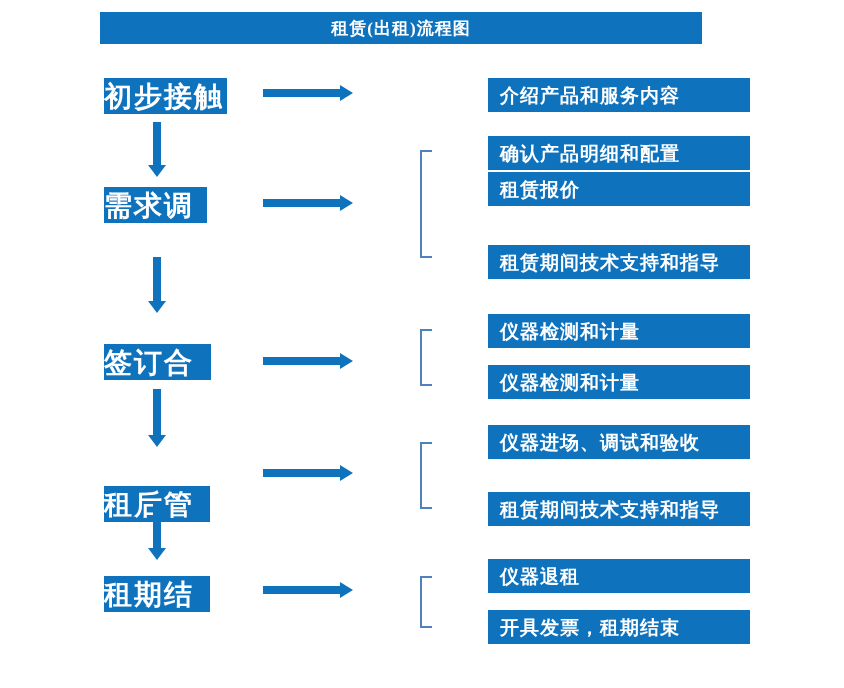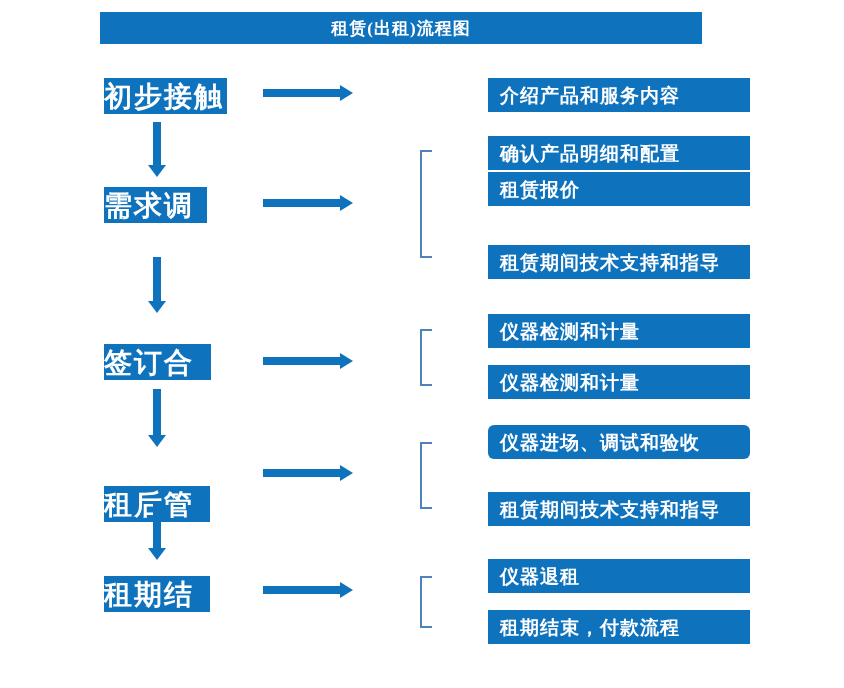--- a/index.html
+++ b/index.html
@@ -61,24 +61,24 @@
   <div class="step" style="top:344px;width:107px;">签订合同</div>
   <div class="step" style="top:458px;width:106px;margin-top:28px;">租后管理</div>
   <div class="step" style="top:576px;width:106px;">租期结束</div>
 
   <div class="detail" style="top:78px;">介绍产品和服务内容</div>
   <div class="detail" style="top:136px;">确认产品明细和配置</div>
   <div class="detail" style="top:172px;">租赁报价</div>
   <div class="detail" style="top:245px;">租赁期间技术支持和指导</div>
   <div class="detail" style="top:314px;">仪器检测和计量</div>
   <div class="detail" style="top:365px;">仪器检测和计量</div>
-  <div class="detail" style="top:425px;border-radius:6px;">仪器进场、调试和验收</div>
+  <div class="detail" style="top:425px;">仪器进场、调试和验收</div>
   <div class="detail" style="top:492px;">租赁期间技术支持和指导</div>
   <div class="detail" style="top:559px;">仪器退租</div>
-  <div class="detail" style="top:610px;">租期结束，付款流程</div>
+  <div class="detail" style="top:610px;">开具发票，租期结束</div>
 
   <div class="h-arrow" style="top:85px;">
       <div class="shaft"></div>
       <div class="head"></div>
     </div>
   <div class="h-arrow" style="top:195px;">
       <div class="shaft"></div>
       <div class="head"></div>
     </div>
   <div class="h-arrow" style="top:353px;">

